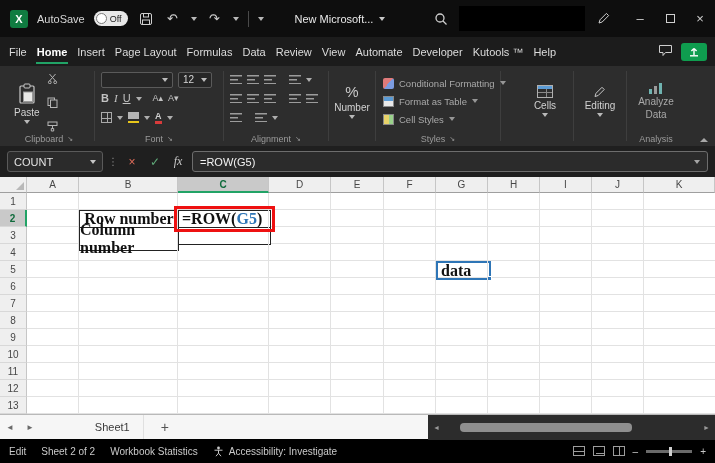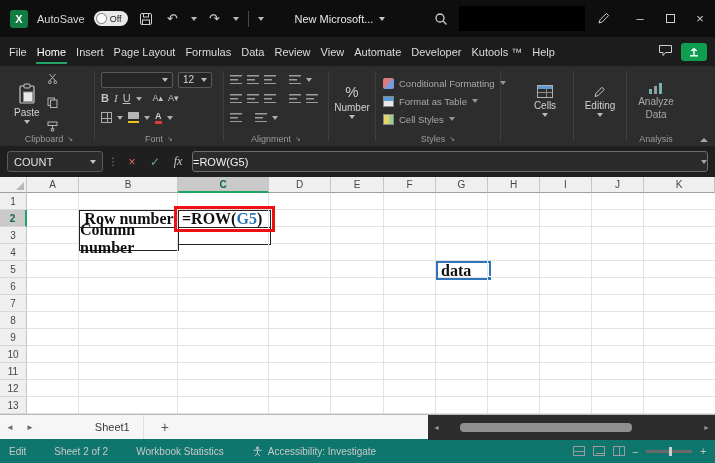--- a/index.html
+++ b/index.html
@@ -20,21 +20,21 @@
   #tb-search{margin-left:38px}
   #tb-redacted{width:126px;height:25px;background:#000}
   #tb-controls{margin-left:auto;display:flex;height:37px}
   .win-btn{width:30px;height:37px;display:flex;align-items:center;justify-content:center;color:#cfcfcf;font-size:13px}
   .win-max{width:9px;height:9px;border:1px solid #cfcfcf}
 
   
   #menubar{height:29px;background:#1c1c1c;display:flex;align-items:center;padding:0 8px 0 4px;color:#dcdcdc;font-size:11px}
   #menu-tabs{display:flex;height:100%}
   .menu-tab{padding:0 5px;height:100%;display:flex;align-items:center;position:relative;white-space:nowrap}
-  .menu-tab.active{color:#fff;font-weight:normal}
+  .menu-tab.active{color:#fff;font-weight:bold}
   .menu-tab.active::after{content:"";position:absolute;left:4px;right:4px;bottom:2px;height:2px;background:var(--accent-green,#21a366)}
   #menu-right{margin-left:auto;display:flex;align-items:center;gap:8px}
   #share-btn{width:26px;height:18px;border-radius:3px;background:var(--share-green,#0f9d4f);display:flex;align-items:center;justify-content:center}
 
   
   #ribbon{height:80px;background:#2d2d2d;display:flex;color:#c6c6c6;position:relative;padding-left:4px}
   .group{position:relative;display:flex;flex-direction:column;padding:4px 3px 14px}
   .group-label{position:absolute;bottom:2px;left:0;right:0;display:flex;align-items:center;justify-content:center;gap:4px;font-size:9px;color:#9b9b9b}
   .launcher{font-size:7px;color:#9b9b9b}
   .gdiv{width:1px;background:#3e3e3e;margin:5px 0}
@@ -64,21 +64,21 @@
 
   
   #formulabar{height:31px;background:#1f1f1f;display:flex;align-items:center;padding:0 7px;gap:5px}
   #namebox{width:96px;height:21px;background:#2b2b2b;border:1px solid #5a5a5a;border-radius:3px;display:flex;align-items:center;padding:0 6px;color:#e2e2e2;font-size:11px}
   #namebox .caret{margin-left:auto}
   .fb-dots{color:#8a8a8a;font-size:10px}
   .fb-btn{width:18px;height:18px;display:flex;align-items:center;justify-content:center;font-size:12px}
   #fb-cancel{color:#e06c5a}
   #fb-enter{color:#5fa878}
   #fb-fx{font-style:italic;font-family:"Liberation Serif",serif;color:#c9c9c9;font-size:12px}
-  #fb-field{flex:1;height:21px;background:#2b2b2b;border:1px solid #6d6d6d;border-radius:3px;display:flex;align-items:center;padding:0 0;color:#f2f2f2;font-size:11px}
+  #fb-field{flex:1;height:21px;background:#2b2b2b;border:1px solid #6d6d6d;border-radius:3px;display:flex;align-items:center;padding:0 7px;color:#f2f2f2;font-size:11px}
   #fb-field .caret{margin-left:auto;color:#bbb}
 
   
   #sheet{height:237px;background:#fff;position:relative;color:#000}
   #sheet-head{display:flex;height:16px}
   #corner{width:27px;height:16px;background:#efefef;border-right:1px solid #c6c6c6;border-bottom:1px solid #9f9f9f;position:relative}
   #corner::after{content:"";position:absolute;right:2px;bottom:2px;border-left:8px solid transparent;border-bottom:8px solid #b9b9b9}
   #col-headers{display:flex}
   .col-h{height:16px;background:#efefef;border-right:1px solid #c6c6c6;border-bottom:1px solid #9f9f9f;display:flex;align-items:center;justify-content:center;font-size:10px;color:#474747}
   .col-h.sel{background:#c9c9c9;color:var(--header-sel-green,#0f6b3c);border-bottom:2px solid var(--accent-green,#21a366);font-weight:bold}
@@ -105,21 +105,21 @@
   .sheet-tab{padding:5px 13px;height:100%;display:flex;align-items:center;position:relative;border-right:1px solid #e0e0e0}
   .sheet-tab.active{font-weight:bold;color:#000;background:#fff}
   .sheet-tab.active::after{content:"";position:absolute;left:2px;right:2px;bottom:0;height:2px;background:var(--accent-green,#21a366)}
   #add-sheet{margin-left:12px;color:#555;font-size:14px;width:18px;text-align:center}
   #hscroll{margin-left:auto;width:287px;height:25px;background:#2c2c2c;display:flex;align-items:center;padding:0 5px}
   .hs-arrow{color:#9a9a9a;font-size:7px}
   #hs-thumb{width:172px;height:9px;border-radius:4px;background:#8f8f8f;margin-left:20px}
   #hscroll .hs-arrow:last-child{margin-left:auto}
 
   
-  #statusbar{height:24px;background:#0f766e;color:#c9c9c9;font-size:10px;display:flex;align-items:center;padding:0 9px;gap:28px}
+  #statusbar{height:24px;background:#000000;color:#c9c9c9;font-size:10px;display:flex;align-items:center;padding:0 9px;gap:15px}
   .sb-item{display:flex;align-items:center;gap:5px;white-space:nowrap}
   #sb-right{margin-left:auto;display:flex;align-items:center;gap:8px}
   .vicon{width:12px;height:10px;border:1px solid #9c9c9c;display:inline-block}
   .v1{background:linear-gradient(#9c9c9c,#9c9c9c) 0 4px/12px 1px no-repeat}
   .v2{background:linear-gradient(#9c9c9c,#9c9c9c) 2px 6px/8px 1px no-repeat}
   .v3{background:linear-gradient(#9c9c9c,#9c9c9c) 5.5px 0/1px 10px no-repeat}
   #zoom-track{width:46px;height:3px;background:#6a6a6a;position:relative;display:inline-block}
   #zoom-thumb{position:absolute;left:50%;top:-3px;width:3px;height:9px;background:#cfcfcf}
 </style>
 </head>

